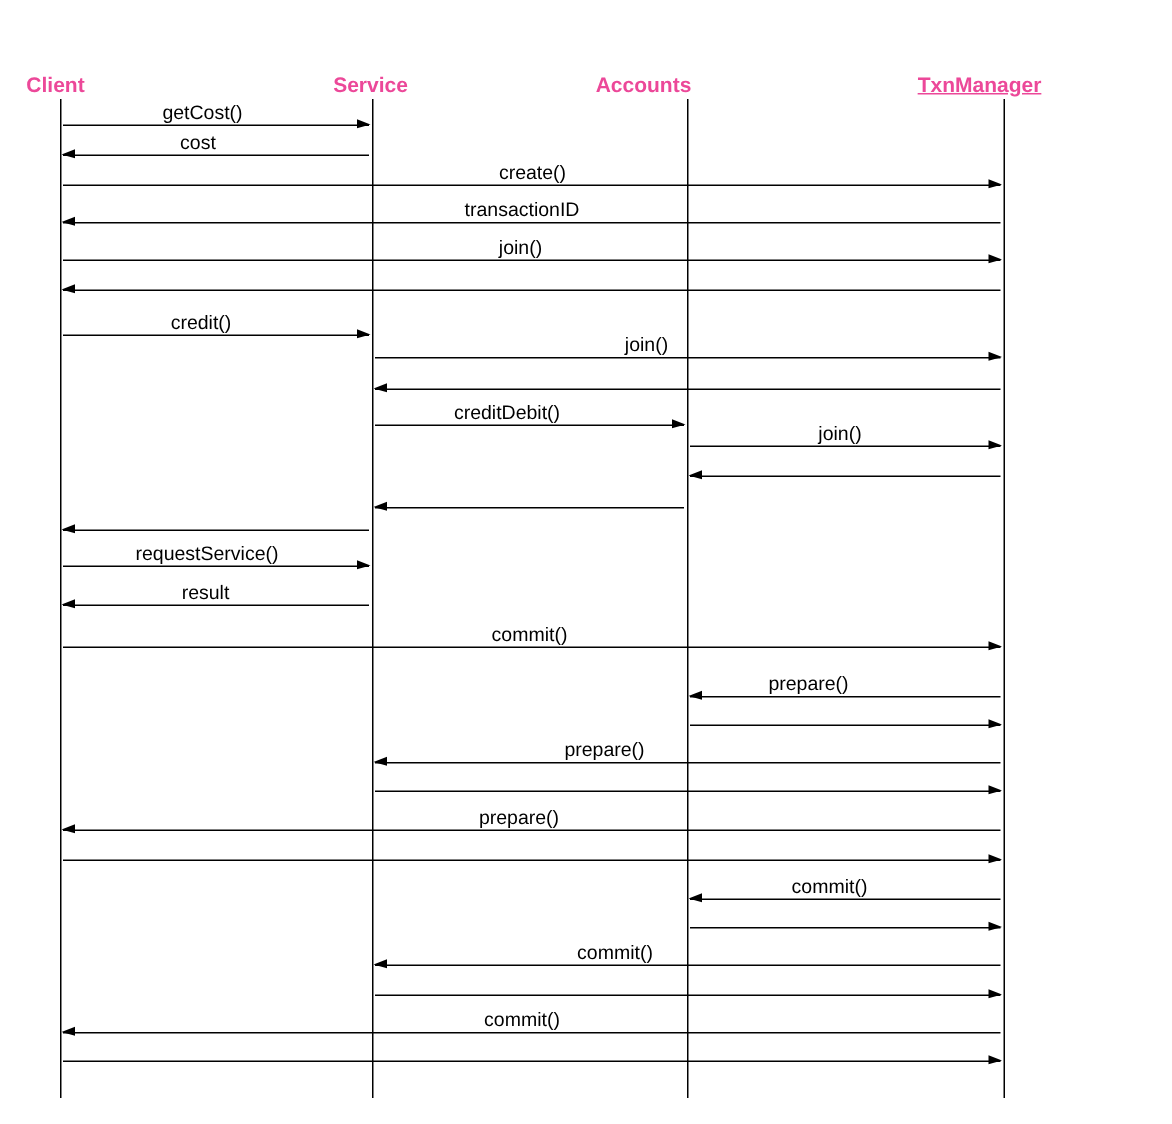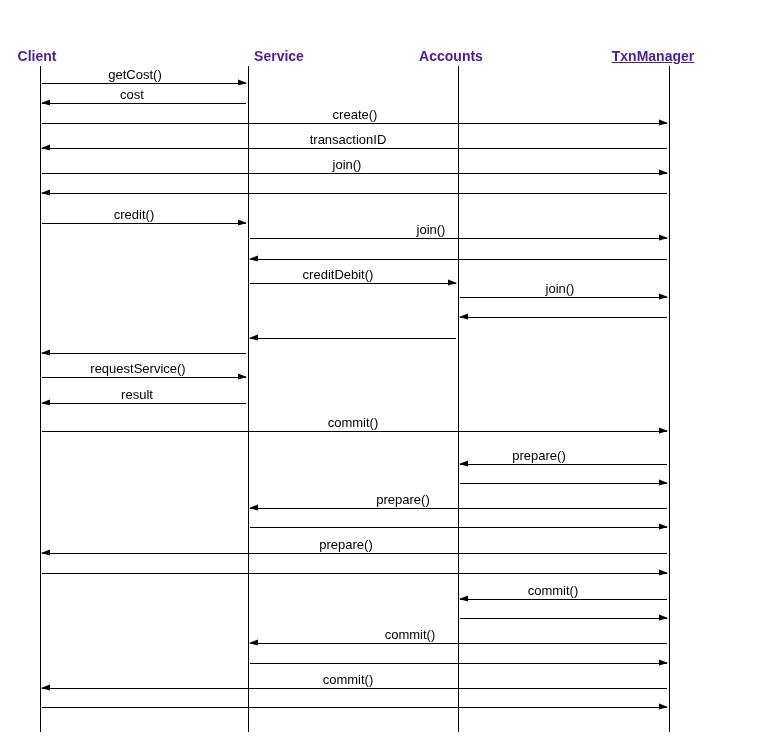--- a/index.html
+++ b/index.html
@@ -14,42 +14,42 @@
     background: #ffffff;
     overflow: hidden;
     font-family: "Liberation Sans", sans-serif;
   }
   .participant-header {
     position: absolute;
     top: 49px;
     transform: translateX(-50%);
     font-size: 14px;
     font-weight: bold;
-    color: #4c1d95;
+    color: #ec4899;
     white-space: nowrap;
     line-height: 14px;
   }
   #diagram-svg {
     position: absolute;
     left: 0;
     top: 0;
   }
   #diagram-svg text {
     font-family: "Liberation Sans", sans-serif;
     font-size: 13px;
     fill: #000000;
   }
 </style>
 </head>
 <body>
 
 <div id="canvas">
   <div class="participant-header" style="left: 37px;">Client</div>
-  <div class="participant-header" style="left: 247px; margin-left: 32px;">Service</div>
-  <div class="participant-header" style="left: 451px;">Accounts</div>
+  <div class="participant-header" style="left: 247px;">Service</div>
+  <div class="participant-header" style="left: 429px;">Accounts</div>
   <div class="participant-header" style="left: 653px; text-decoration: underline;">TxnManager</div>
   <svg id="diagram-svg" width="781" height="749" viewBox="0 0 781 749">
       <line x1="40.5" y1="66" x2="40.5" y2="732" stroke="#000000" stroke-width="1"></line>
       <line x1="248.5" y1="66" x2="248.5" y2="732" stroke="#000000" stroke-width="1"></line>
       <line x1="458.5" y1="66" x2="458.5" y2="732" stroke="#000000" stroke-width="1"></line>
       <line x1="669.5" y1="66" x2="669.5" y2="732" stroke="#000000" stroke-width="1"></line>
       <line x1="42" y1="83.5" x2="246" y2="83.5" stroke="#000000" stroke-width="1"></line>
       <polygon points="247,83 238,79.5 238,85.5" fill="#000000"></polygon>
       <text x="135" y="79" text-anchor="middle">getCost()</text>
       <line x1="246" y1="103.5" x2="42" y2="103.5" stroke="#000000" stroke-width="1"></line>

